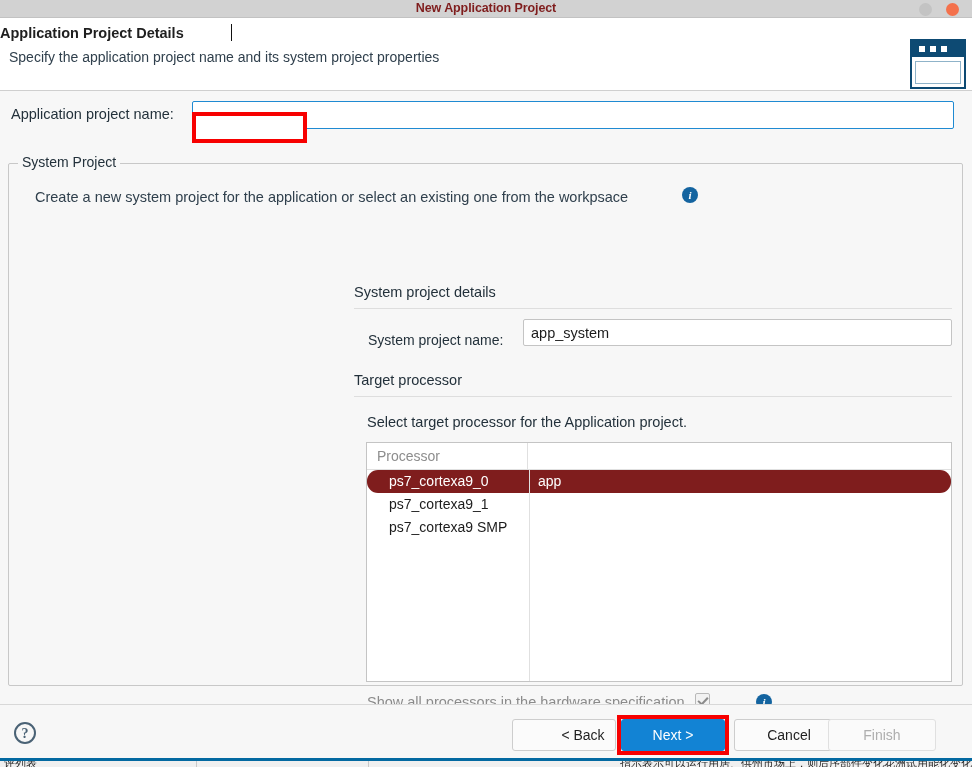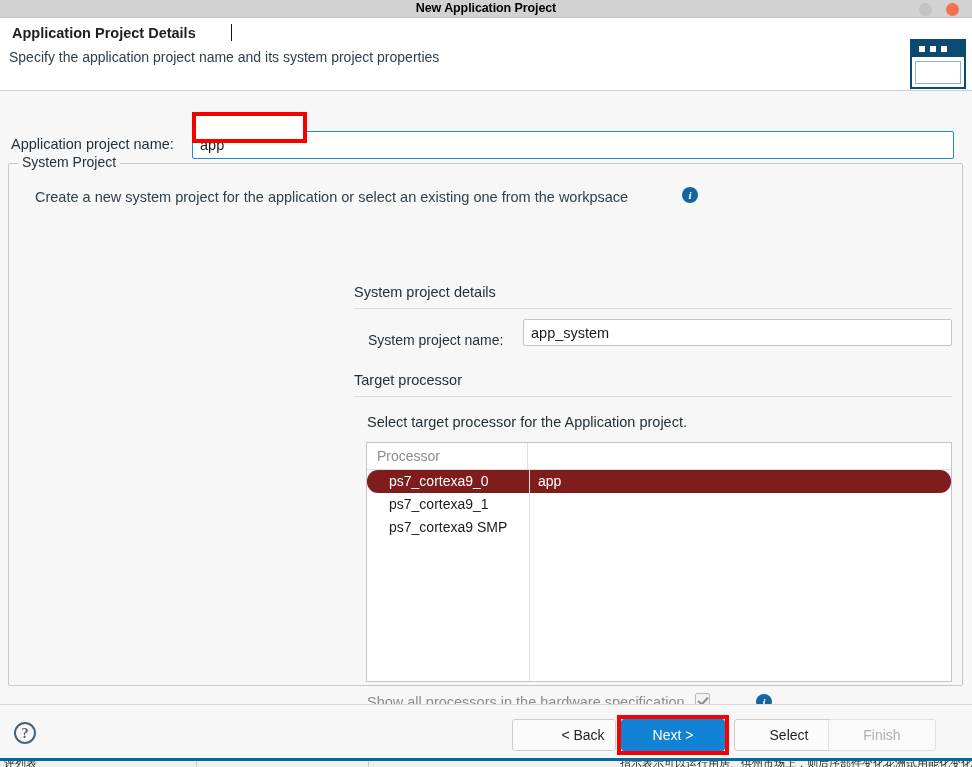--- a/index.html
+++ b/index.html
@@ -23,40 +23,40 @@
     background: #d2d2d2;
     border-bottom: 1px solid #c2c2c2;
   }
   .titlebar-text {
     position: absolute; left: 0; top: 0;
     width: 972px; height: 34px;
     line-height: 17px;
     text-align: center;
     font-size: 12.5px;
     font-weight: bold;
-    color: #000000;
+    color: #7f1d1d;
     letter-spacing: -0.1px;
   }
   .win-btn {
     position: absolute; top: 3px;
     width: 13px; height: 13px;
     border-radius: 50%;
   }
   .win-min { right: 40px; background: #c3c3c3; }
   .win-close { right: 13px; background: #f4714c; }
 
   
   .wiz-header {
     position: absolute; left: 0; top: 18px;
     width: 972px; height: 73px;
     background: #ffffff;
     border-bottom: 1px solid #cfcfcf;
   }
   .wiz-title {
-    position: absolute; left: 12px; top: 7px;
+    position: absolute; left: 0; top: 7px;
     font-size: 14.5px;
     font-weight: bold;
     color: #1f1f1f;
   }
   .wiz-sub {
     position: absolute; left: 9px; top: 31px;
     font-size: 14px;
     color: #30404d;
   }
   .wiz-banner-icon {
@@ -86,21 +86,21 @@
   }
 
   
   .body-area {
     position: absolute; left: 0; top: 91px;
     width: 972px; height: 613px;
     background: #f7f7f7;
   }
 
   .row-projname {
-    position: absolute; left: 0; top: 40px;
+    position: absolute; left: 0; top: 10px;
     width: 972px; height: 30px;
   }
   .lbl-projname {
     position: absolute; left: 11px; top: 5px;
     font-size: 14.5px;
     color: #23313b;
   }
   .input-projname {
     position: absolute; left: 192px; top: 0px;
     width: 762px; height: 28px;
@@ -453,21 +453,21 @@
         <div class="info-icon info-2">i</div>
       </div>
 
     </div>
   </div>
 
   <div class="footer"></div>
   <div class="help-icon">?</div>
   <button class="btn btn-back">&lt; Back</button>
   <button class="btn btn-next">Next &gt;</button>
-  <button class="btn btn-cancel">Select</button>
+  <button class="btn btn-cancel">Cancel</button>
   <button class="btn btn-finish">Finish</button>
 
   <div class="annot-name-inner"></div>
   <div class="caret"></div>
   <div class="annot annot-name"></div>
   <div class="annot annot-next"></div>
 
   <div class="bg-sliver">
     <div class="vline" style="left:196px"></div>
     <div class="vline" style="left:368px"></div>

